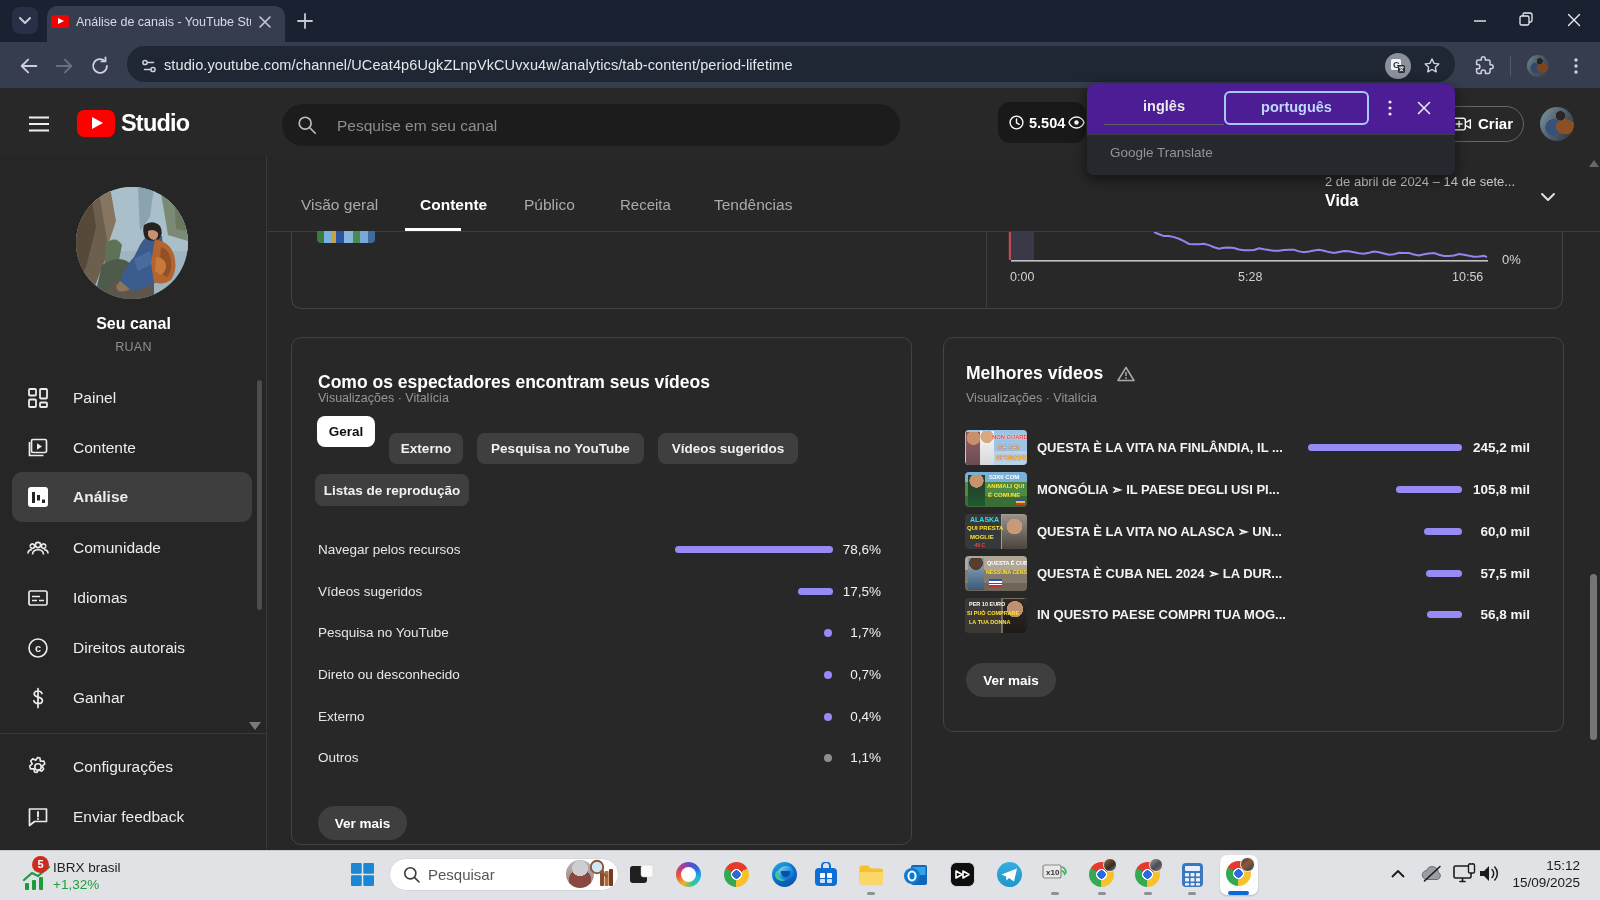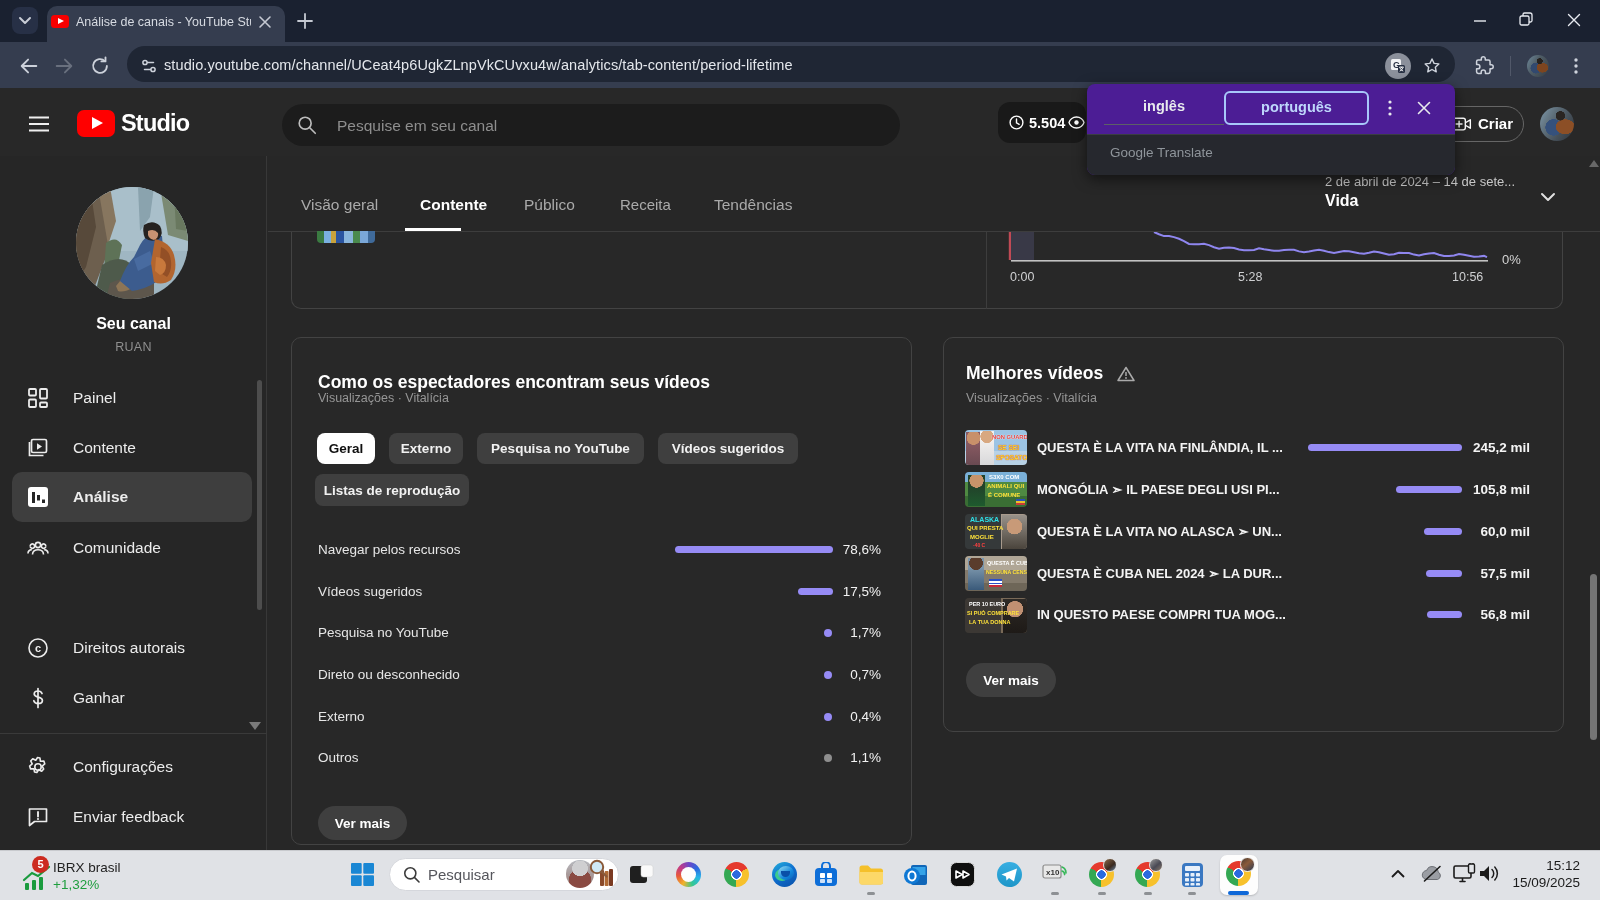--- a/index.html
+++ b/index.html
@@ -244,20 +244,27 @@
   <div class="navrow" style="top:523px;">
     <svg class="navicon" viewBox="0 0 22 22">
         <g fill="none" stroke="#ececec" stroke-width="1.6">
           <circle cx="11" cy="8" r="2.6"></circle>
           <path d="M5.5 17.5c0-3 2.4-4.8 5.5-4.8s5.5 1.8 5.5 4.8"></path>
           <path d="M3.2 9.2a2.2 2.2 0 1 0 0-.1M1 16.5c0-2.3 1.7-3.7 3.8-3.9M18.8 9.2a2.2 2.2 0 1 1 0-.1M21 16.5c0-2.3-1.7-3.7-3.8-3.9"></path>
         </g>
       </svg>
     <div class="navlabel">Comunidade</div>
   </div>
+  <div class="navrow" style="top:573px;">
+    <svg class="navicon" viewBox="0 0 22 22">
+        <rect x="2" y="4" width="18" height="14" rx="1.5" fill="none" stroke="#ececec" stroke-width="1.7"></rect>
+        <path d="M5 13.5h5M12 13.5h5M5 9.5h8" stroke="#ececec" stroke-width="1.7"></path>
+      </svg>
+    <div class="navlabel">Idiomas</div>
+  </div>
   <div class="navrow" style="top:623px;">
     <svg class="navicon" viewBox="0 0 22 22">
         <circle cx="11" cy="11" r="9" fill="none" stroke="#ececec" stroke-width="1.6"></circle>
         <text x="11" y="15" text-anchor="middle" font-size="11" font-weight="bold" fill="#ececec" font-family="Liberation Sans">c</text>
       </svg>
     <div class="navlabel">Direitos autorais</div>
   </div>
   <div class="navrow" style="top:673px;">
     <svg class="navicon" viewBox="0 0 22 22">
         <path d="M15 6.5c-.6-1.6-2-2.5-4-2.5-2.2 0-3.8 1.2-3.8 3 0 4.2 8.2 2 8.2 6.4 0 1.9-1.8 3.1-4.2 3.1-2.2 0-3.8-1-4.4-2.8M11 1.5v19" fill="none" stroke="#ececec" stroke-width="1.7" stroke-linecap="round"></path>
@@ -314,21 +321,21 @@
     <rect x="3" y="28" width="477" height="1.6" fill="#c2c2c2"></rect>
   </svg>
   <div class="abs" style="left:1010px;top:270px;font-size:12.5px;color:#cfd0d2;">0:00</div>
   <div class="abs" style="left:1238px;top:270px;font-size:12.5px;color:#cfd0d2;">5:28</div>
   <div class="abs" style="left:1452px;top:270px;font-size:12.5px;color:#cfd0d2;">10:56</div>
   <div class="abs" style="left:1502px;top:252px;font-size:13px;color:#d4d4d4;">0%</div>
 
   <div class="card" style="left:291px;top:337px;width:621px;height:508px;"></div>
   <div class="ctitle" style="left:318px;top:363px;margin-top:9px;">Como os espectadores encontram seus vídeos</div>
   <div class="csub" style="left:318px;top:391px;">Visualizações · Vitalícia</div>
-  <div class="chip" style="left:317px;top:433px;width:58px;background:#fff;color:#0f0f0f;">Geral</div>
+  <div class="chip" style="left:317px;top:416px;width:58px;background:#fff;color:#0f0f0f;">Geral</div>
   <div class="chip" style="left:389px;top:433px;width:74px;">Externo</div>
   <div class="chip" style="left:477px;top:433px;width:167px;">Pesquisa no YouTube</div>
   <div class="chip" style="left:658px;top:433px;width:140px;">Vídeos sugeridos</div>
   <div class="chip" style="left:315px;top:474px;width:154px;height:32px;">Listas de reprodução</div>
 
   <div class="rowlabel" style="left:318px;top:542px;">Navegar pelos recursos</div>
   <div class="bar" style="left:675px;top:546px;width:158px;"></div>
   <div class="pct" style="left:821px;top:542px;">78,6%</div>
 
   <div class="rowlabel" style="left:318px;top:584px;">Vídeos sugeridos</div>

